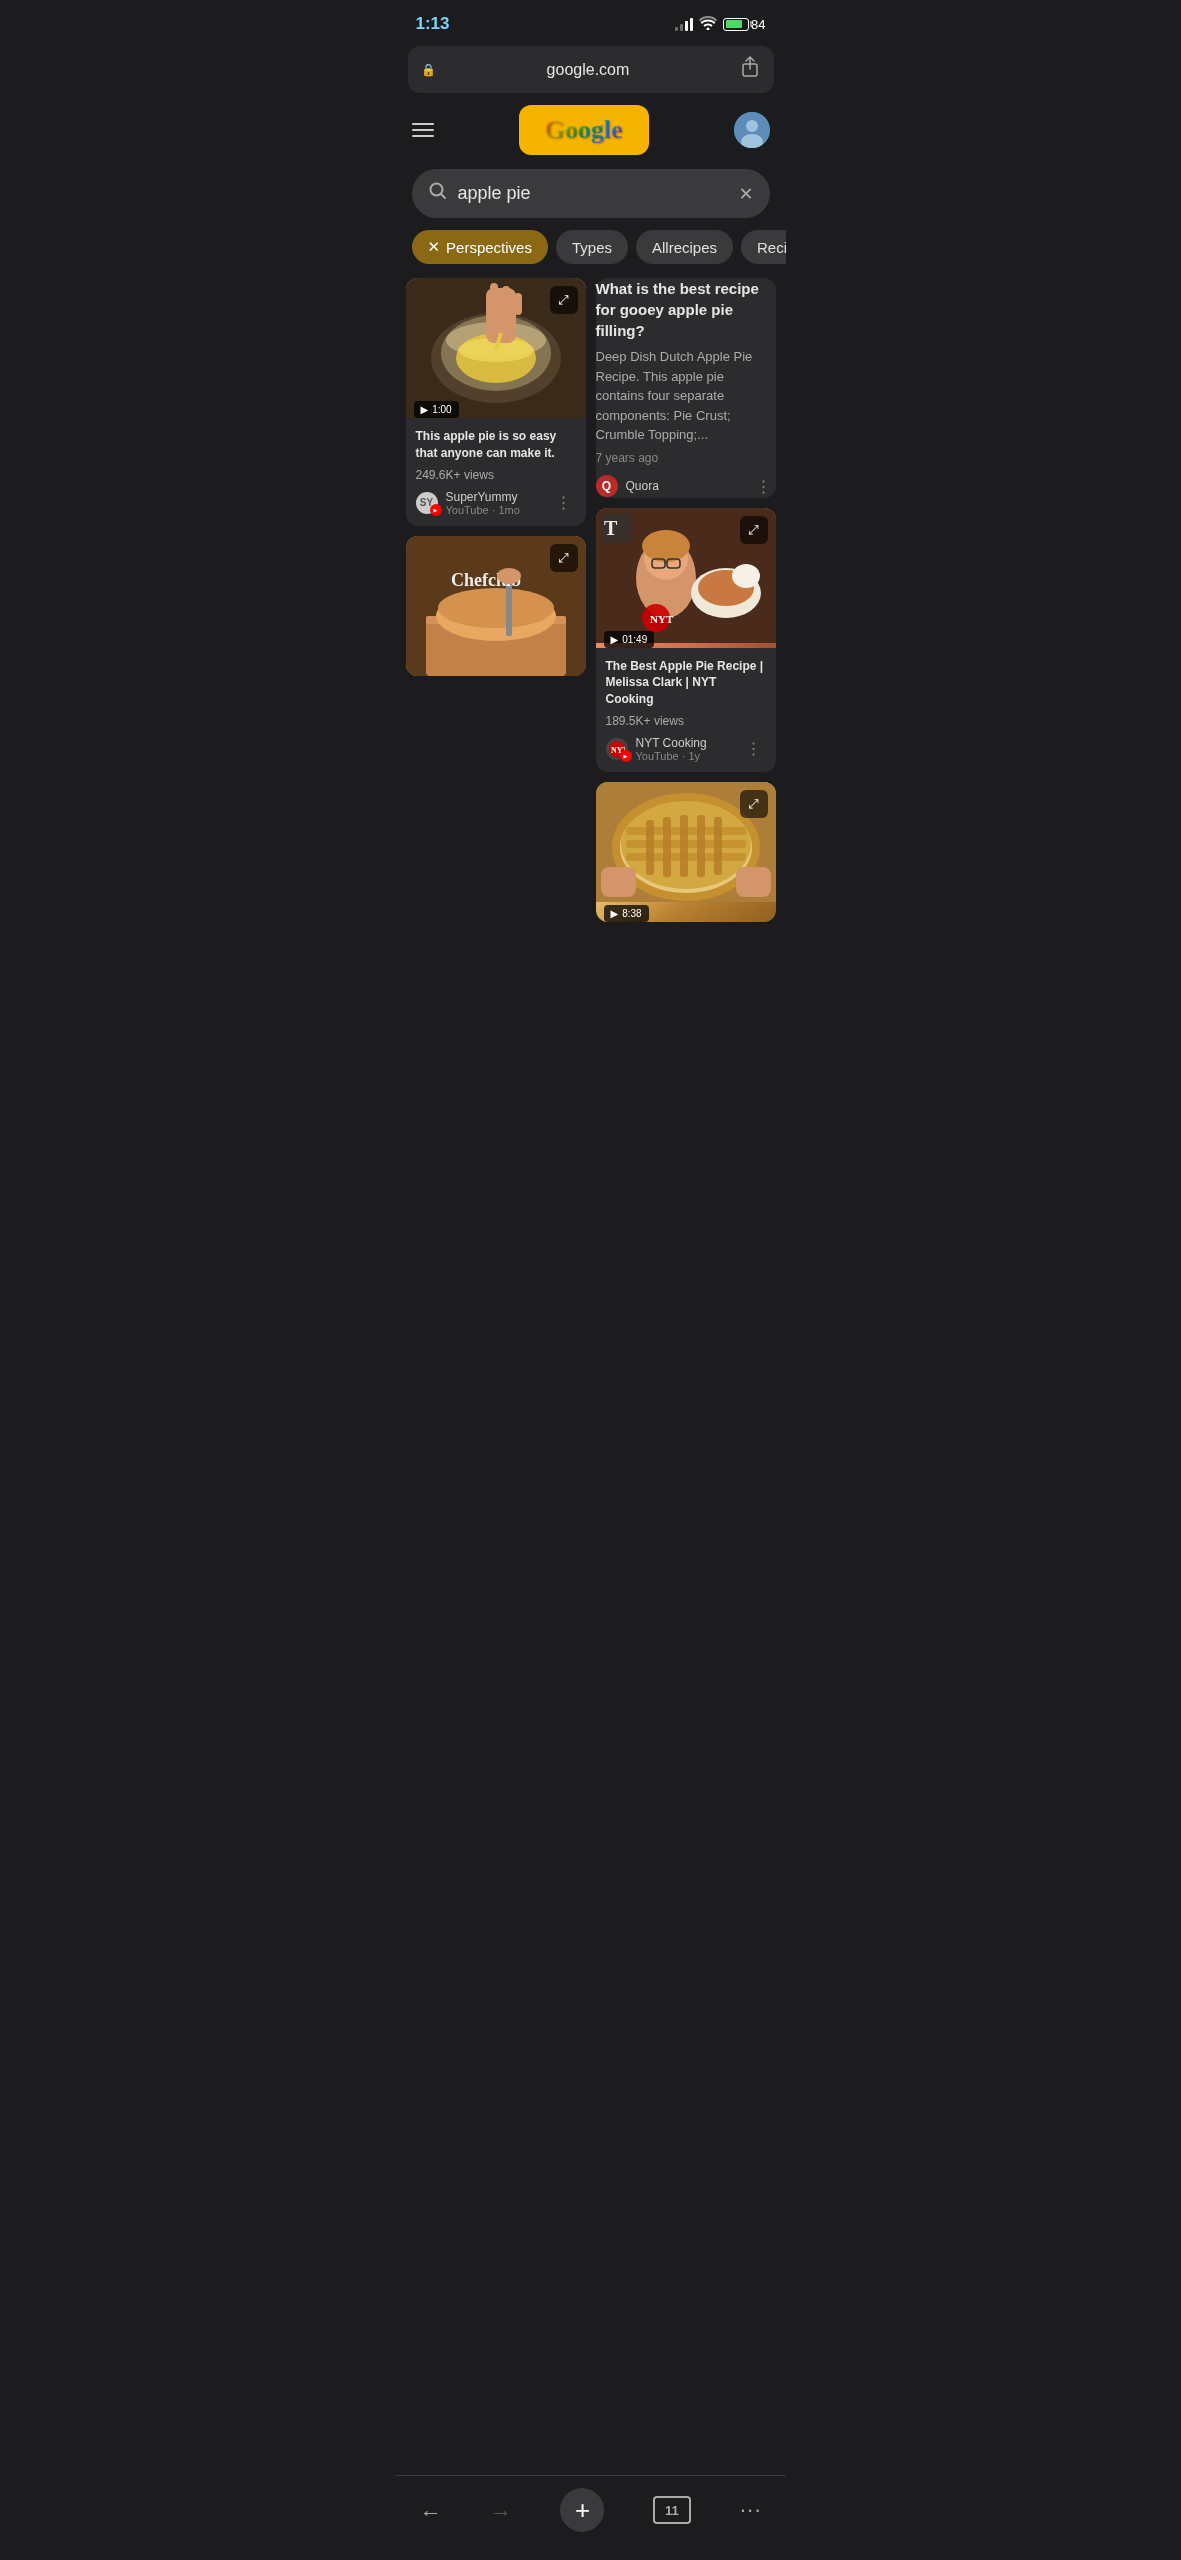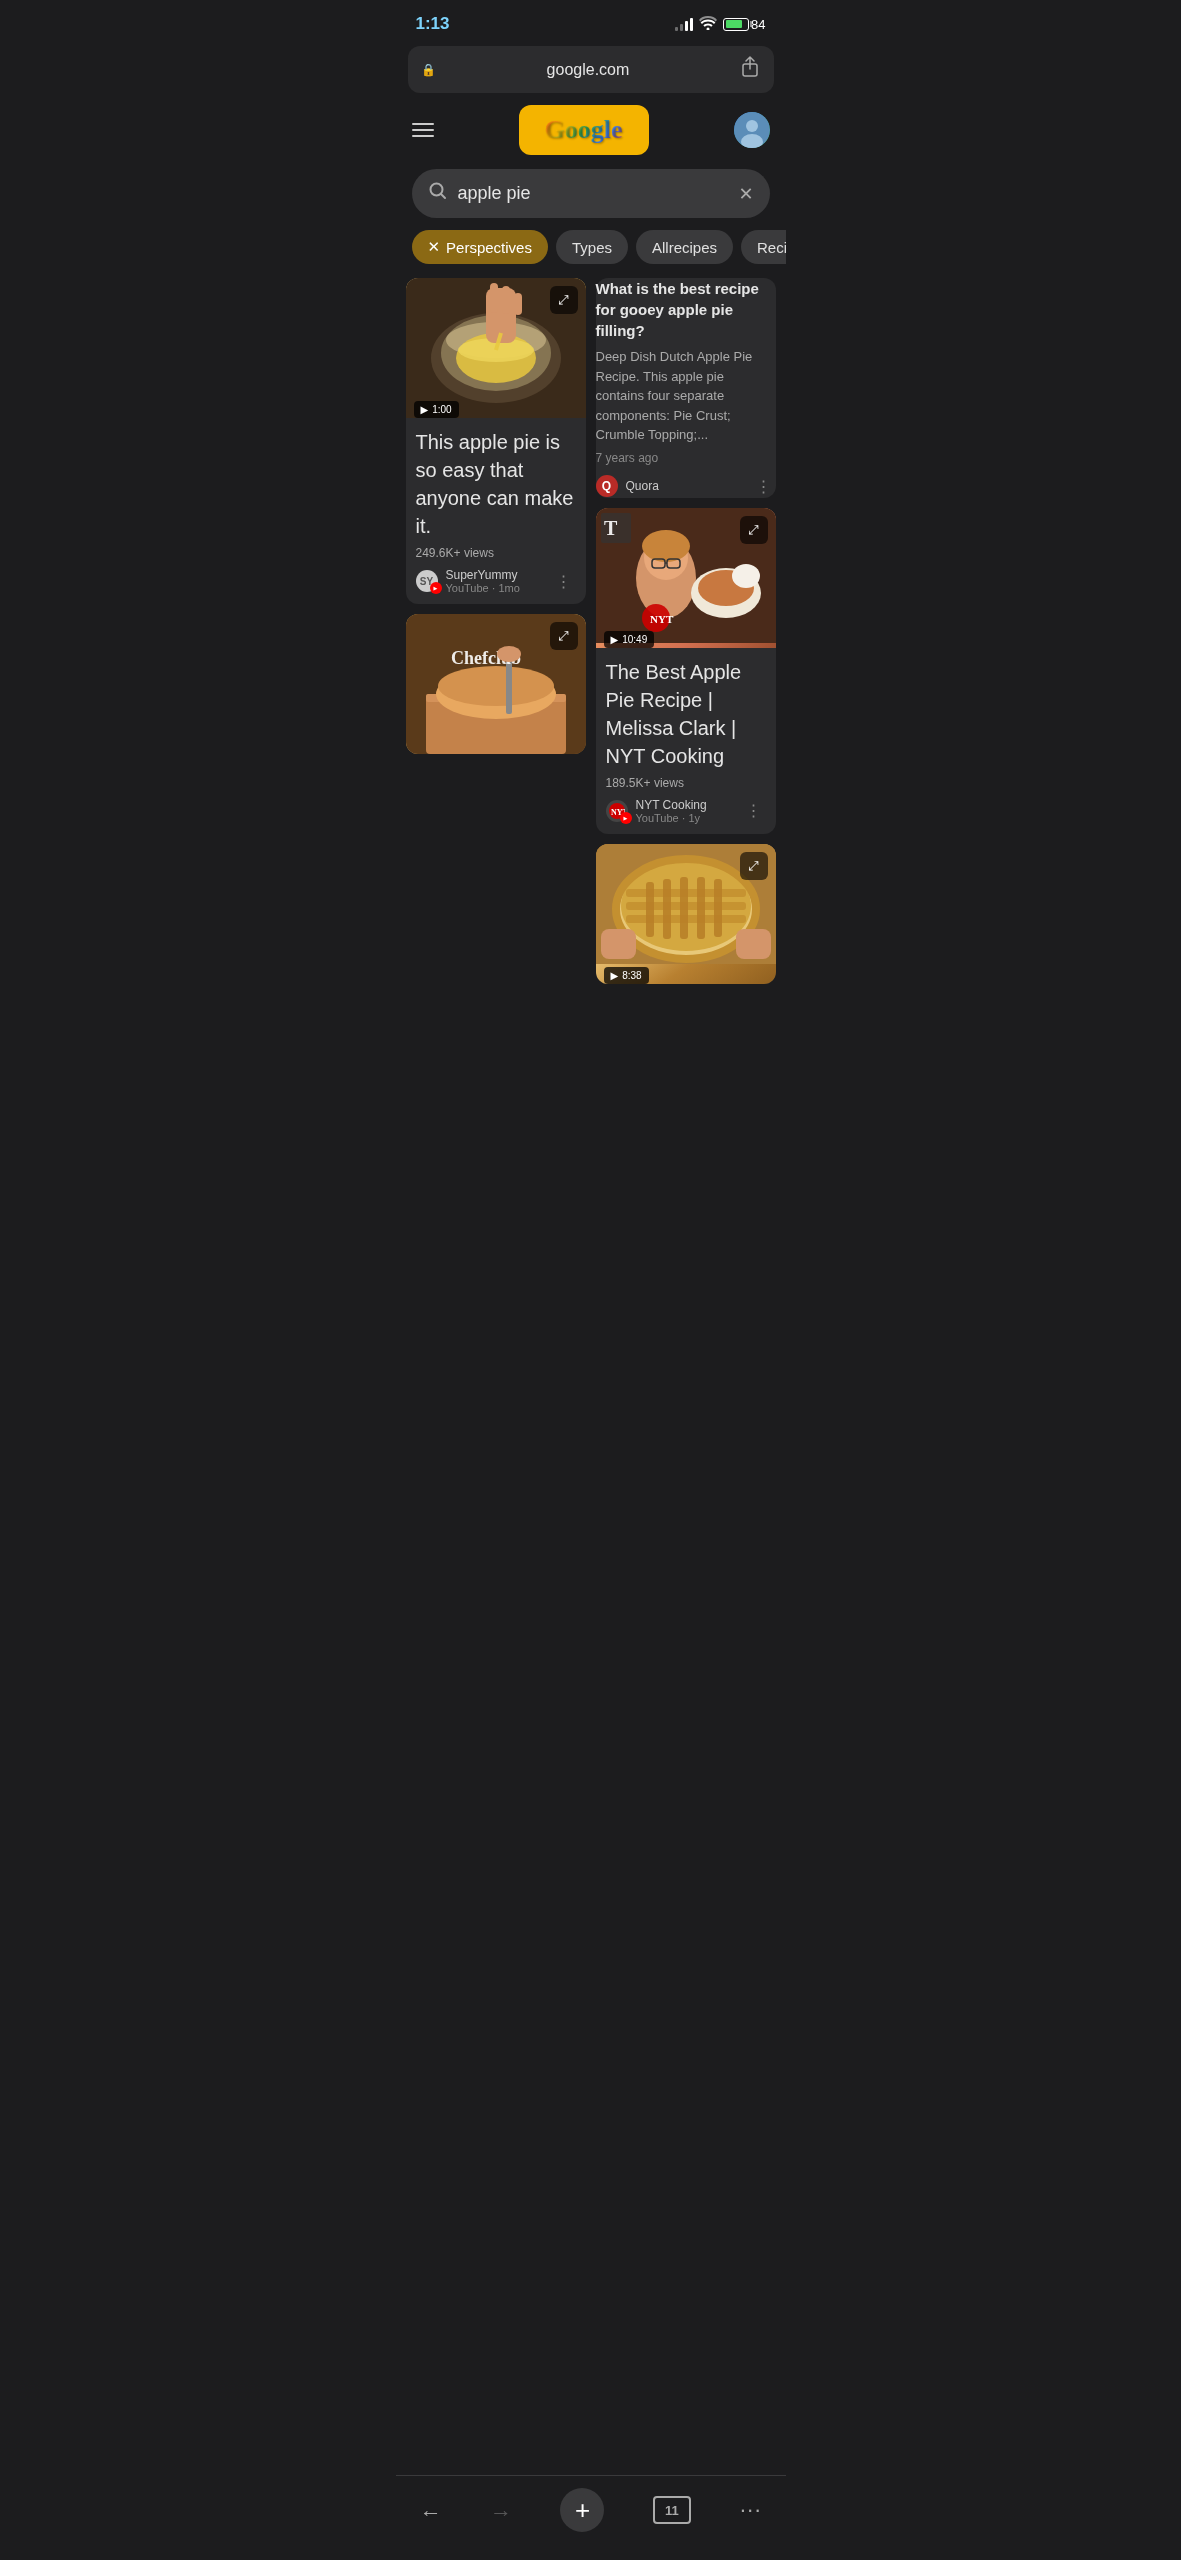--- a/index.html
+++ b/index.html
@@ -221,22 +221,22 @@
       display: flex;
       align-items: center;
       justify-content: center;
       font-size: 13px;
       color: #fff;
     }
     .card-body {
       padding: 10px;
     }
     .card-title {
-      font-size: 20px;
-      font-weight: 400;
+      font-size: 12px;
+      font-weight: 700;
       color: #e5e5e5;
       line-height: 1.4;
       margin-bottom: 6px;
     }
     .card-views {
       font-size: 12px;
       color: #aaa;
       margin-bottom: 8px;
     }
     .card-source {
@@ -661,21 +661,21 @@
           <ellipse cx="130" cy="80" rx="28" ry="18" fill="#c87840"></ellipse>
 
           <ellipse cx="150" cy="68" rx="14" ry="12" fill="#f5f0e8"></ellipse>
 
           <circle cx="60" cy="110" r="14" fill="#cc0000" opacity="0.9"></circle>
           <text x="54" y="115" font-family="serif" font-size="11" fill="white" font-weight="900">NYT</text>
         </svg>
         <div class="expand-btn">⤢</div>
         <div class="video-badge">
           <span class="play-icon"></span>
-          <span>10:49</span>
+          <span>01:49</span>
         </div>
       </div>
       <div class="card-body">
         <div class="card-title">The Best Apple Pie Recipe | Melissa Clark | NYT Cooking</div>
         <div class="card-views">189.5K+ views</div>
         <div class="card-source">
           <div class="yt-avatar">
             <div class="nyt-avatar-inner">
               <svg width="16" height="16" viewBox="0 0 16 16">
                 <circle cx="8" cy="8" r="8" fill="#cc0000"></circle>

